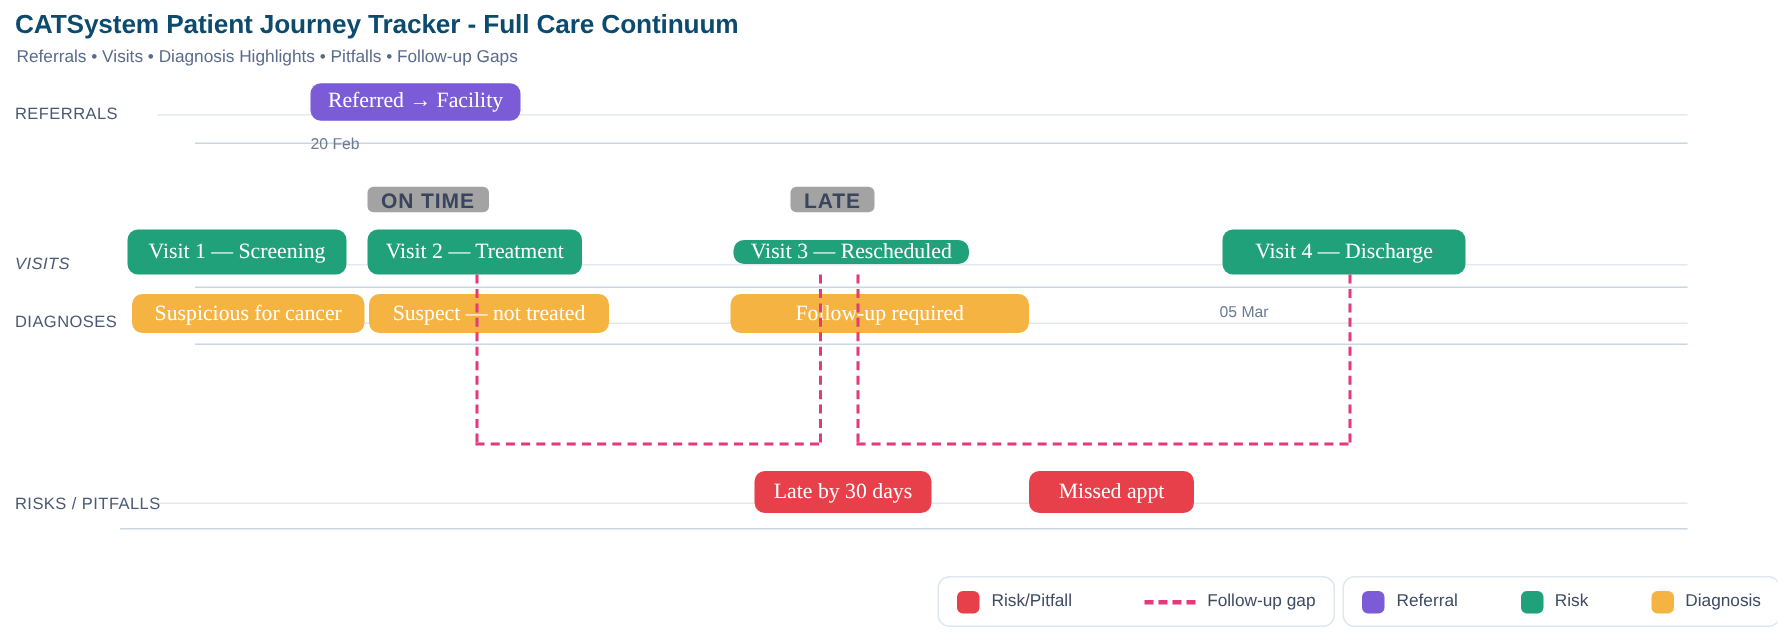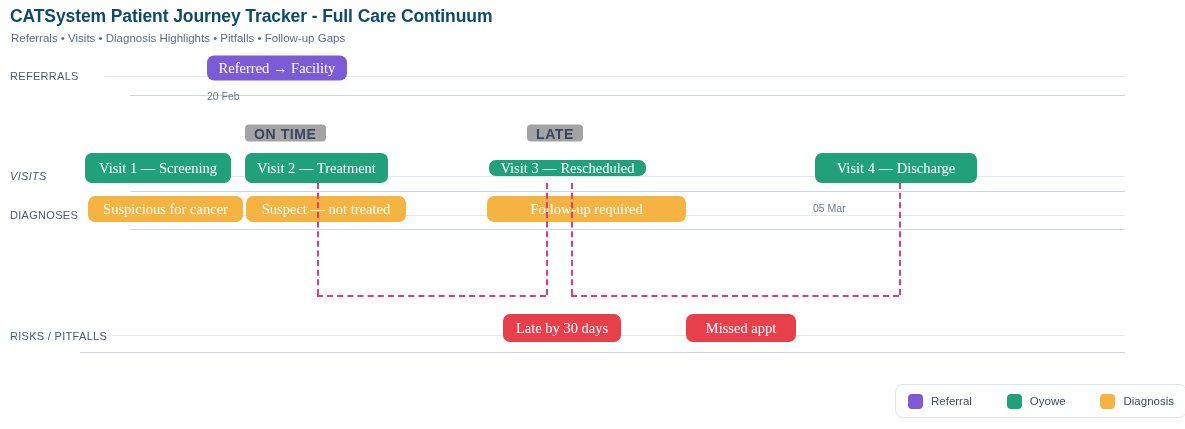--- a/index.html
+++ b/index.html
@@ -148,29 +148,39 @@
   <div class="gapline h" style="left:317px;top:295px;width:229px;"></div>
 
   <div class="gapline v" style="left:571px;top:183px;height:112px;"></div>
   <div class="gapline v" style="left:899px;top:183px;height:112px;"></div>
   <div class="gapline h" style="left:571px;top:295px;width:328px;"></div>
 
   <div class="pill risk" style="left:503px;top:328px;width:118px;height:28px;">Late by 30 days</div>
   <div class="pill risk" style="left:686px;top:328px;width:110px;height:28px;">Missed appt</div>
 
 
+  <div class="legendbox" style="left:625px;top:401px;width:265px;justify-content:space-between;">
+    <div class="legitem">
+      <span class="swatch" style="background:#e8404a;"></span>
+      <span class="legtext">Risk/Pitfall</span>
+    </div>
+    <div class="legitem">
+      <span class="dashsample"></span>
+      <span class="legtext">Follow-up gap</span>
+    </div>
+  </div>
 
   <div class="legendbox" style="left:895px;top:401px;width:292px;justify-content:space-between;">
     <div class="legitem">
       <span class="swatch" style="background:#7b5cd6;"></span>
       <span class="legtext">Referral</span>
     </div>
     <div class="legitem">
       <span class="swatch" style="background:#21a179;"></span>
-      <span class="legtext">Oyowe</span>
+      <span class="legtext">Risk</span>
     </div>
     <div class="legitem">
       <span class="swatch" style="background:#f5b341;"></span>
       <span class="legtext">Diagnosis</span>
     </div>
   </div>
 
 </div>
 
 </body></html>

